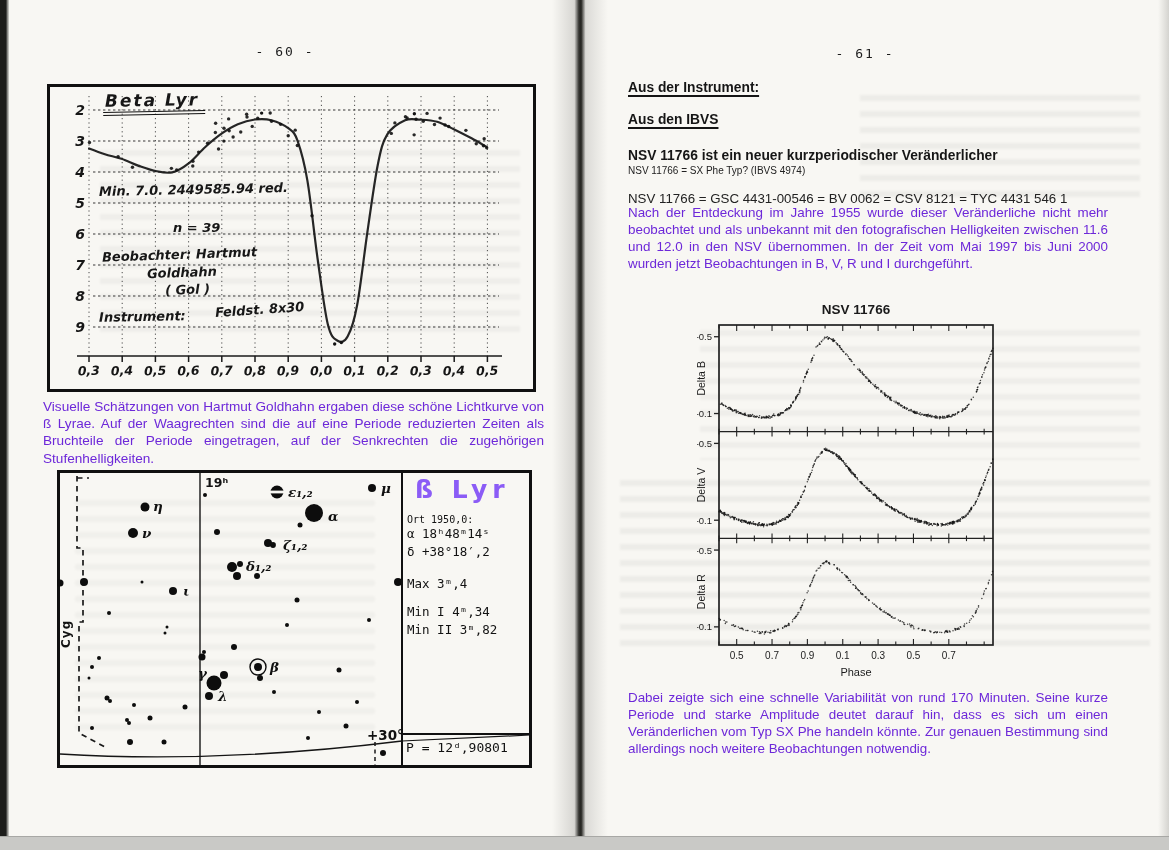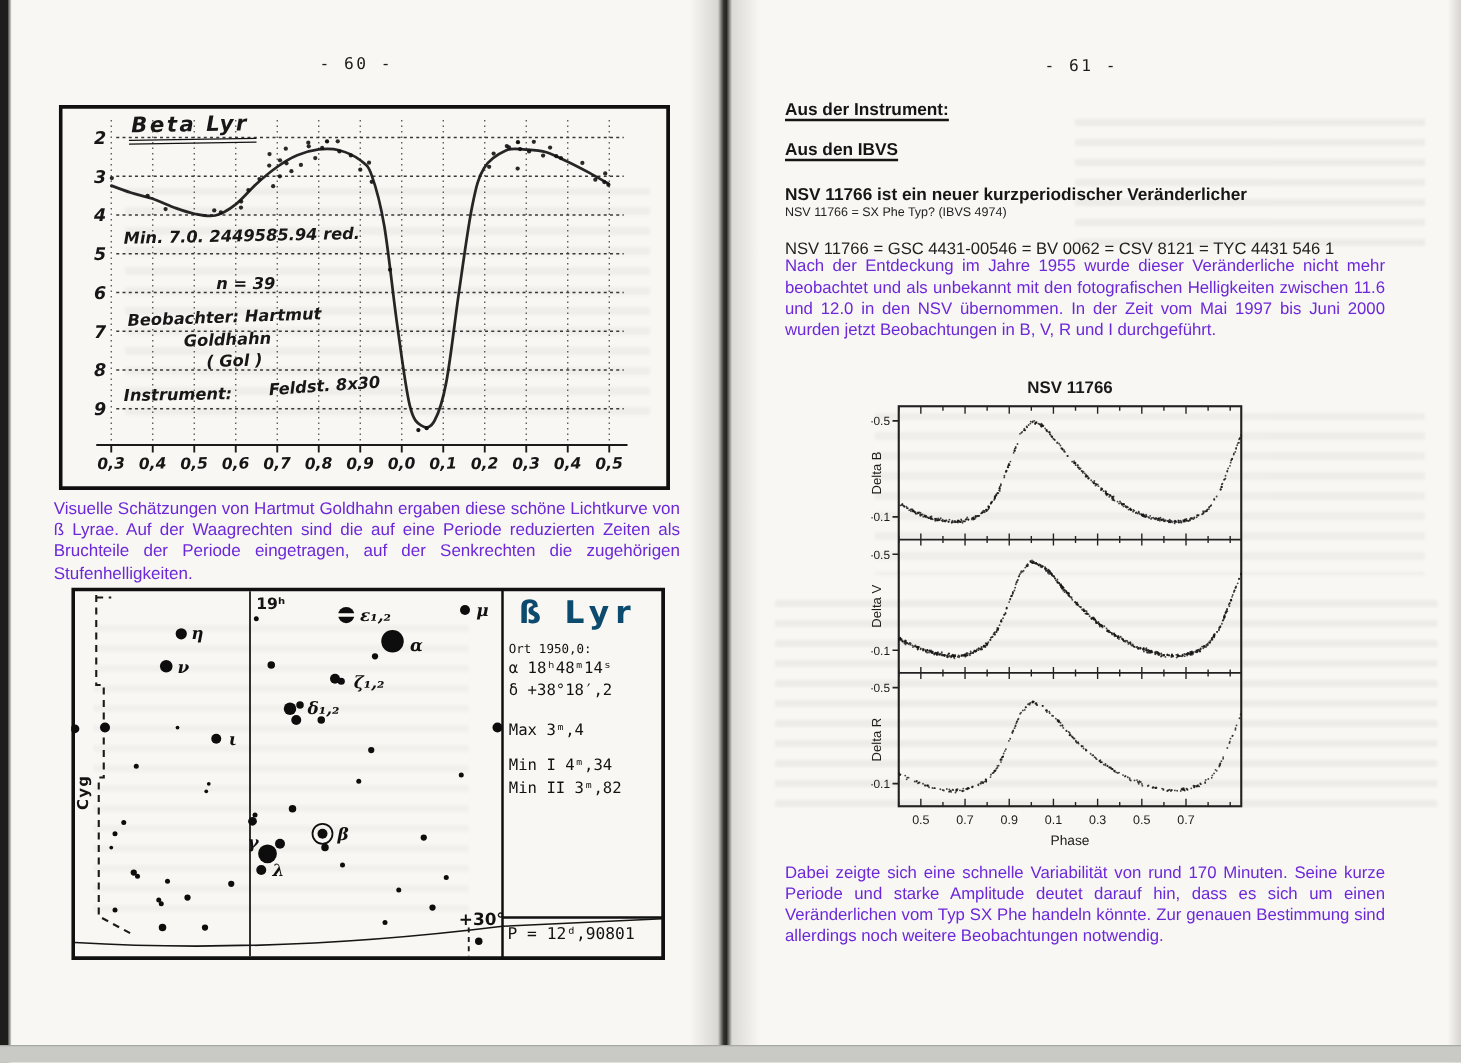--- a/index.html
+++ b/index.html
@@ -227,21 +227,21 @@
         <circle cx="326" cy="283" r="3" fill="#0d0d0d"></circle>
         <circle cx="240" cy="130" r="2.5" fill="#0d0d0d"></circle>
         <circle cx="230" cy="155" r="2" fill="#0d0d0d"></circle>
         <circle cx="282" cy="200" r="2.5" fill="#0d0d0d"></circle>
         <circle cx="300" cy="232" r="2" fill="#0d0d0d"></circle>
         <circle cx="262" cy="242" r="2" fill="#0d0d0d"></circle>
         <circle cx="312" cy="150" r="2" fill="#0d0d0d"></circle>
         <circle cx="289" cy="256" r="2.5" fill="#0d0d0d"></circle>
         <circle cx="251" cy="268" r="2" fill="#0d0d0d"></circle>
       </svg>
-    <div class="abs" style="left:358px;top:5px;font-family:'DejaVu Sans',sans-serif;font-size:25px;font-weight:bold;letter-spacing:5px;color:#0c4a6e;">ß Lyr</div>
+    <div class="abs" style="left:358px;top:5px;font-family:'DejaVu Sans',sans-serif;font-size:25px;font-weight:bold;letter-spacing:5px;color:#8b5cf6;">ß Lyr</div>
     <div class="abs mono" style="left:350px;top:44px;font-size:10px;">Ort 1950,0:</div>
     <div class="abs mono" style="left:350px;top:56px;font-size:12.5px;">α 18ʰ48ᵐ14ˢ</div>
     <div class="abs mono" style="left:350px;top:74px;font-size:12.5px;">δ +38°18′,2</div>
     <div class="abs mono" style="left:350px;top:106px;font-size:12.5px;">Max 3ᵐ,4</div>
     <div class="abs mono" style="left:350px;top:134px;font-size:12.5px;">Min I 4ᵐ,34</div>
     <div class="abs mono" style="left:350px;top:152px;font-size:12.5px;">Min II 3ᵐ,82</div>
     <div class="abs" style="left:345px;top:263px;width:130px;height:2px;background:#111;"></div>
     <div class="abs mono" style="left:349px;top:270px;font-size:13px;">P = 12ᵈ,90801</div>
   </div>
 

